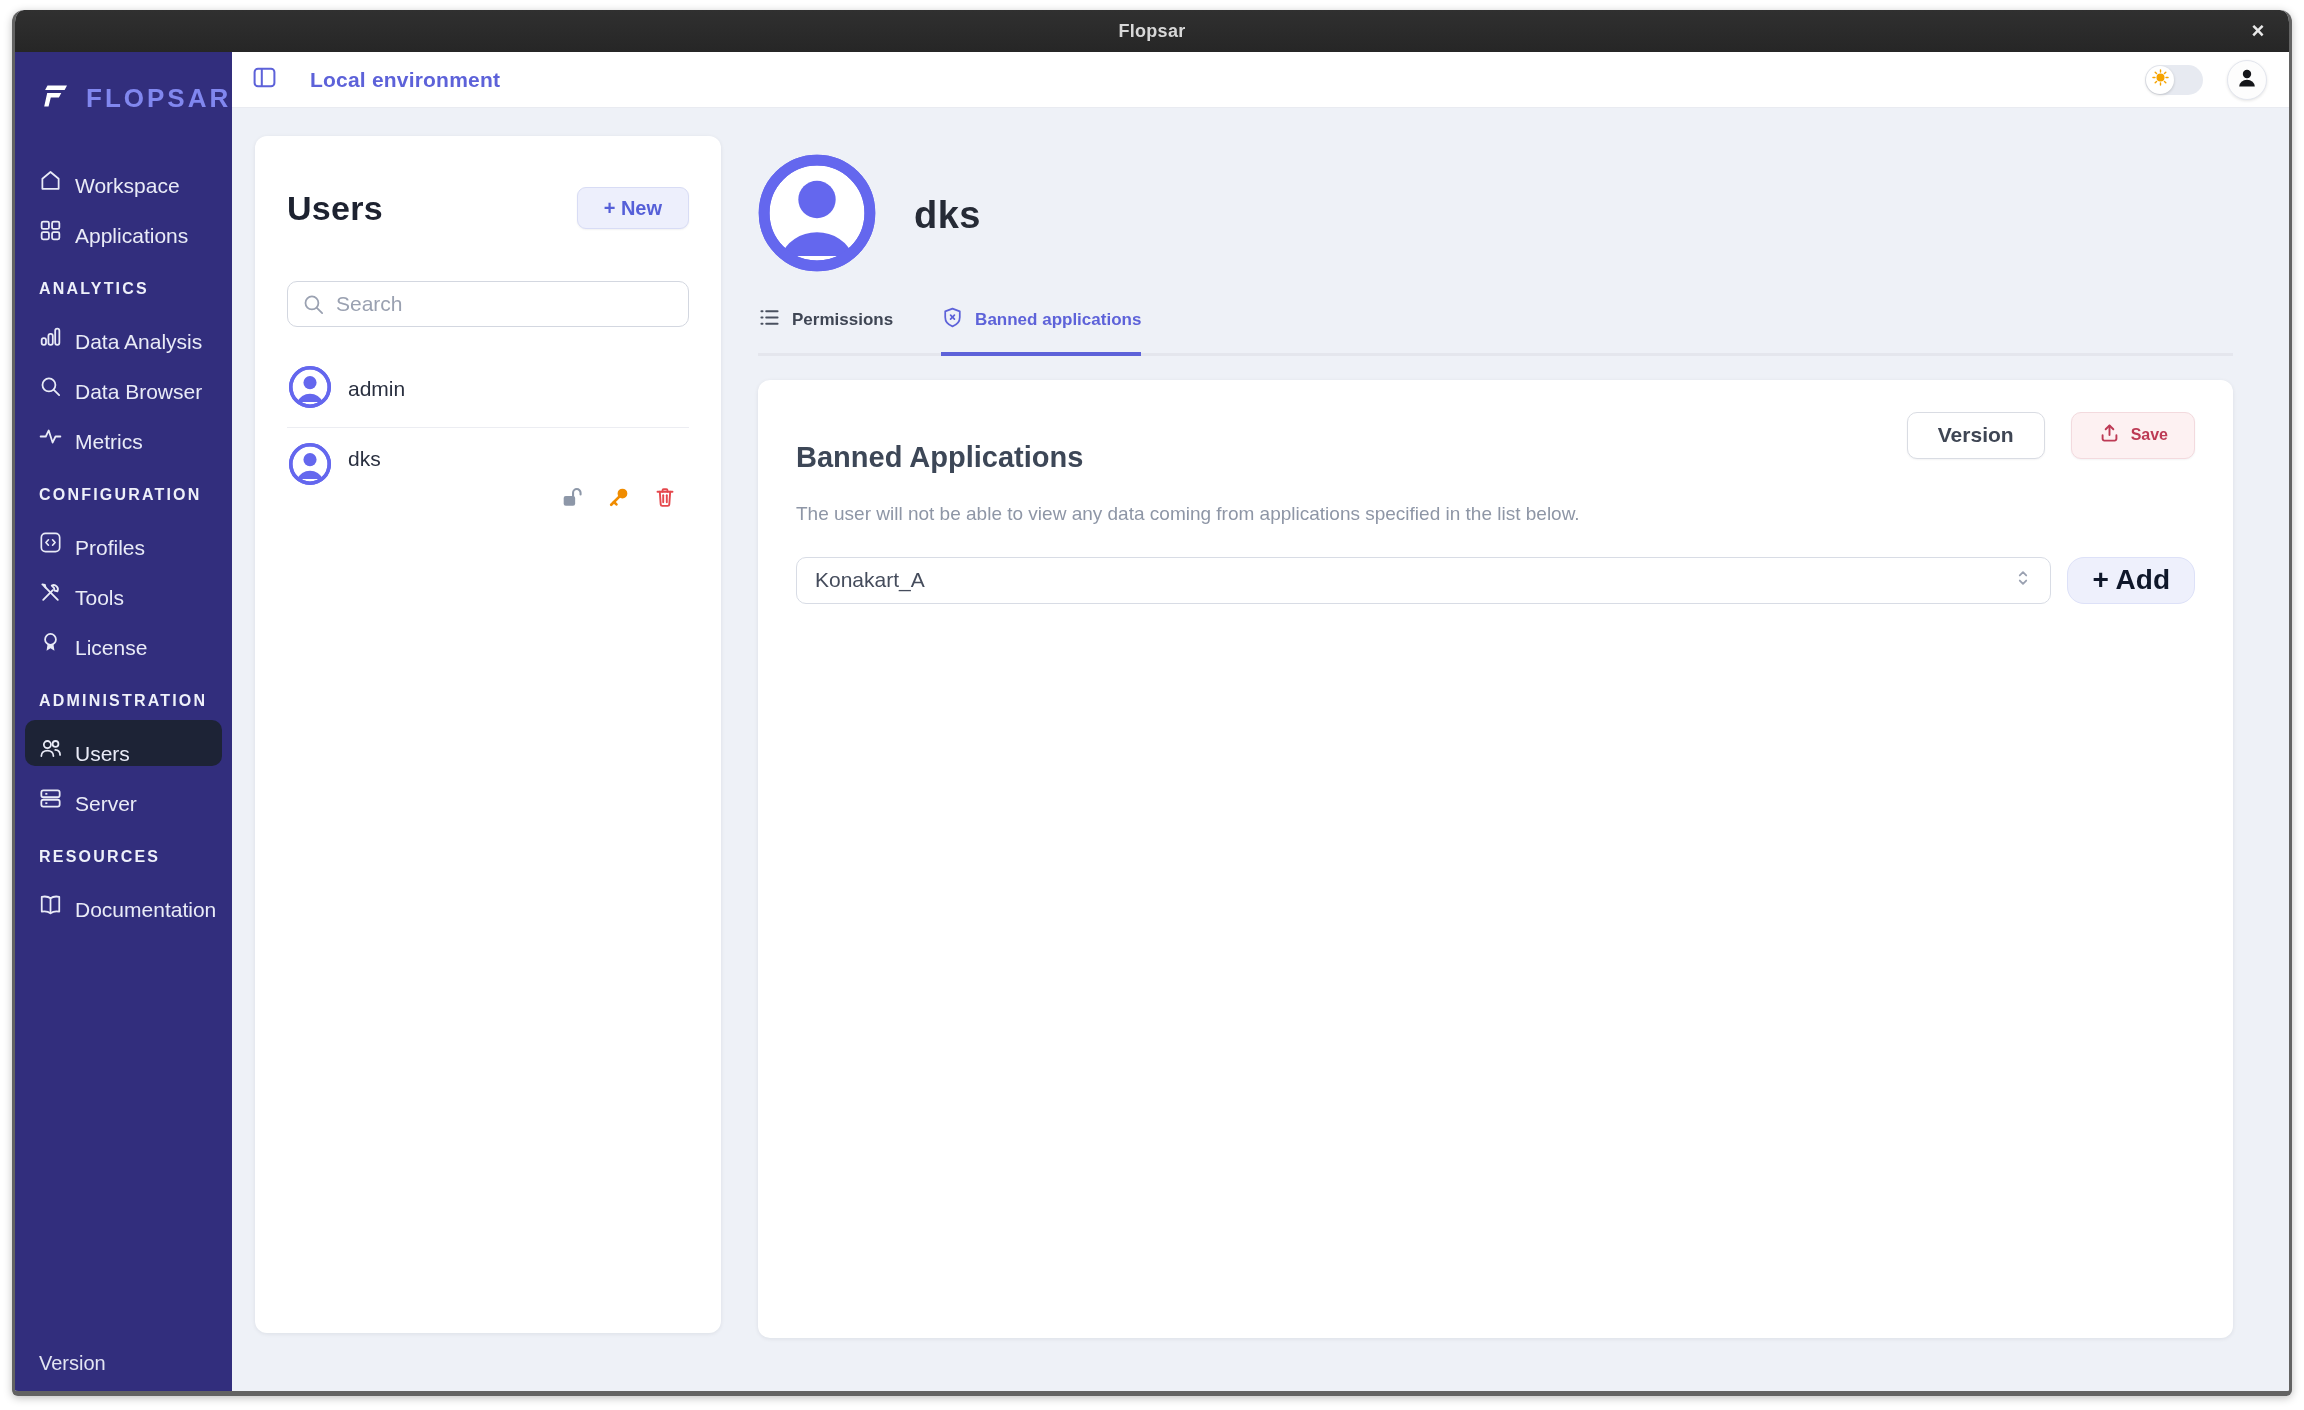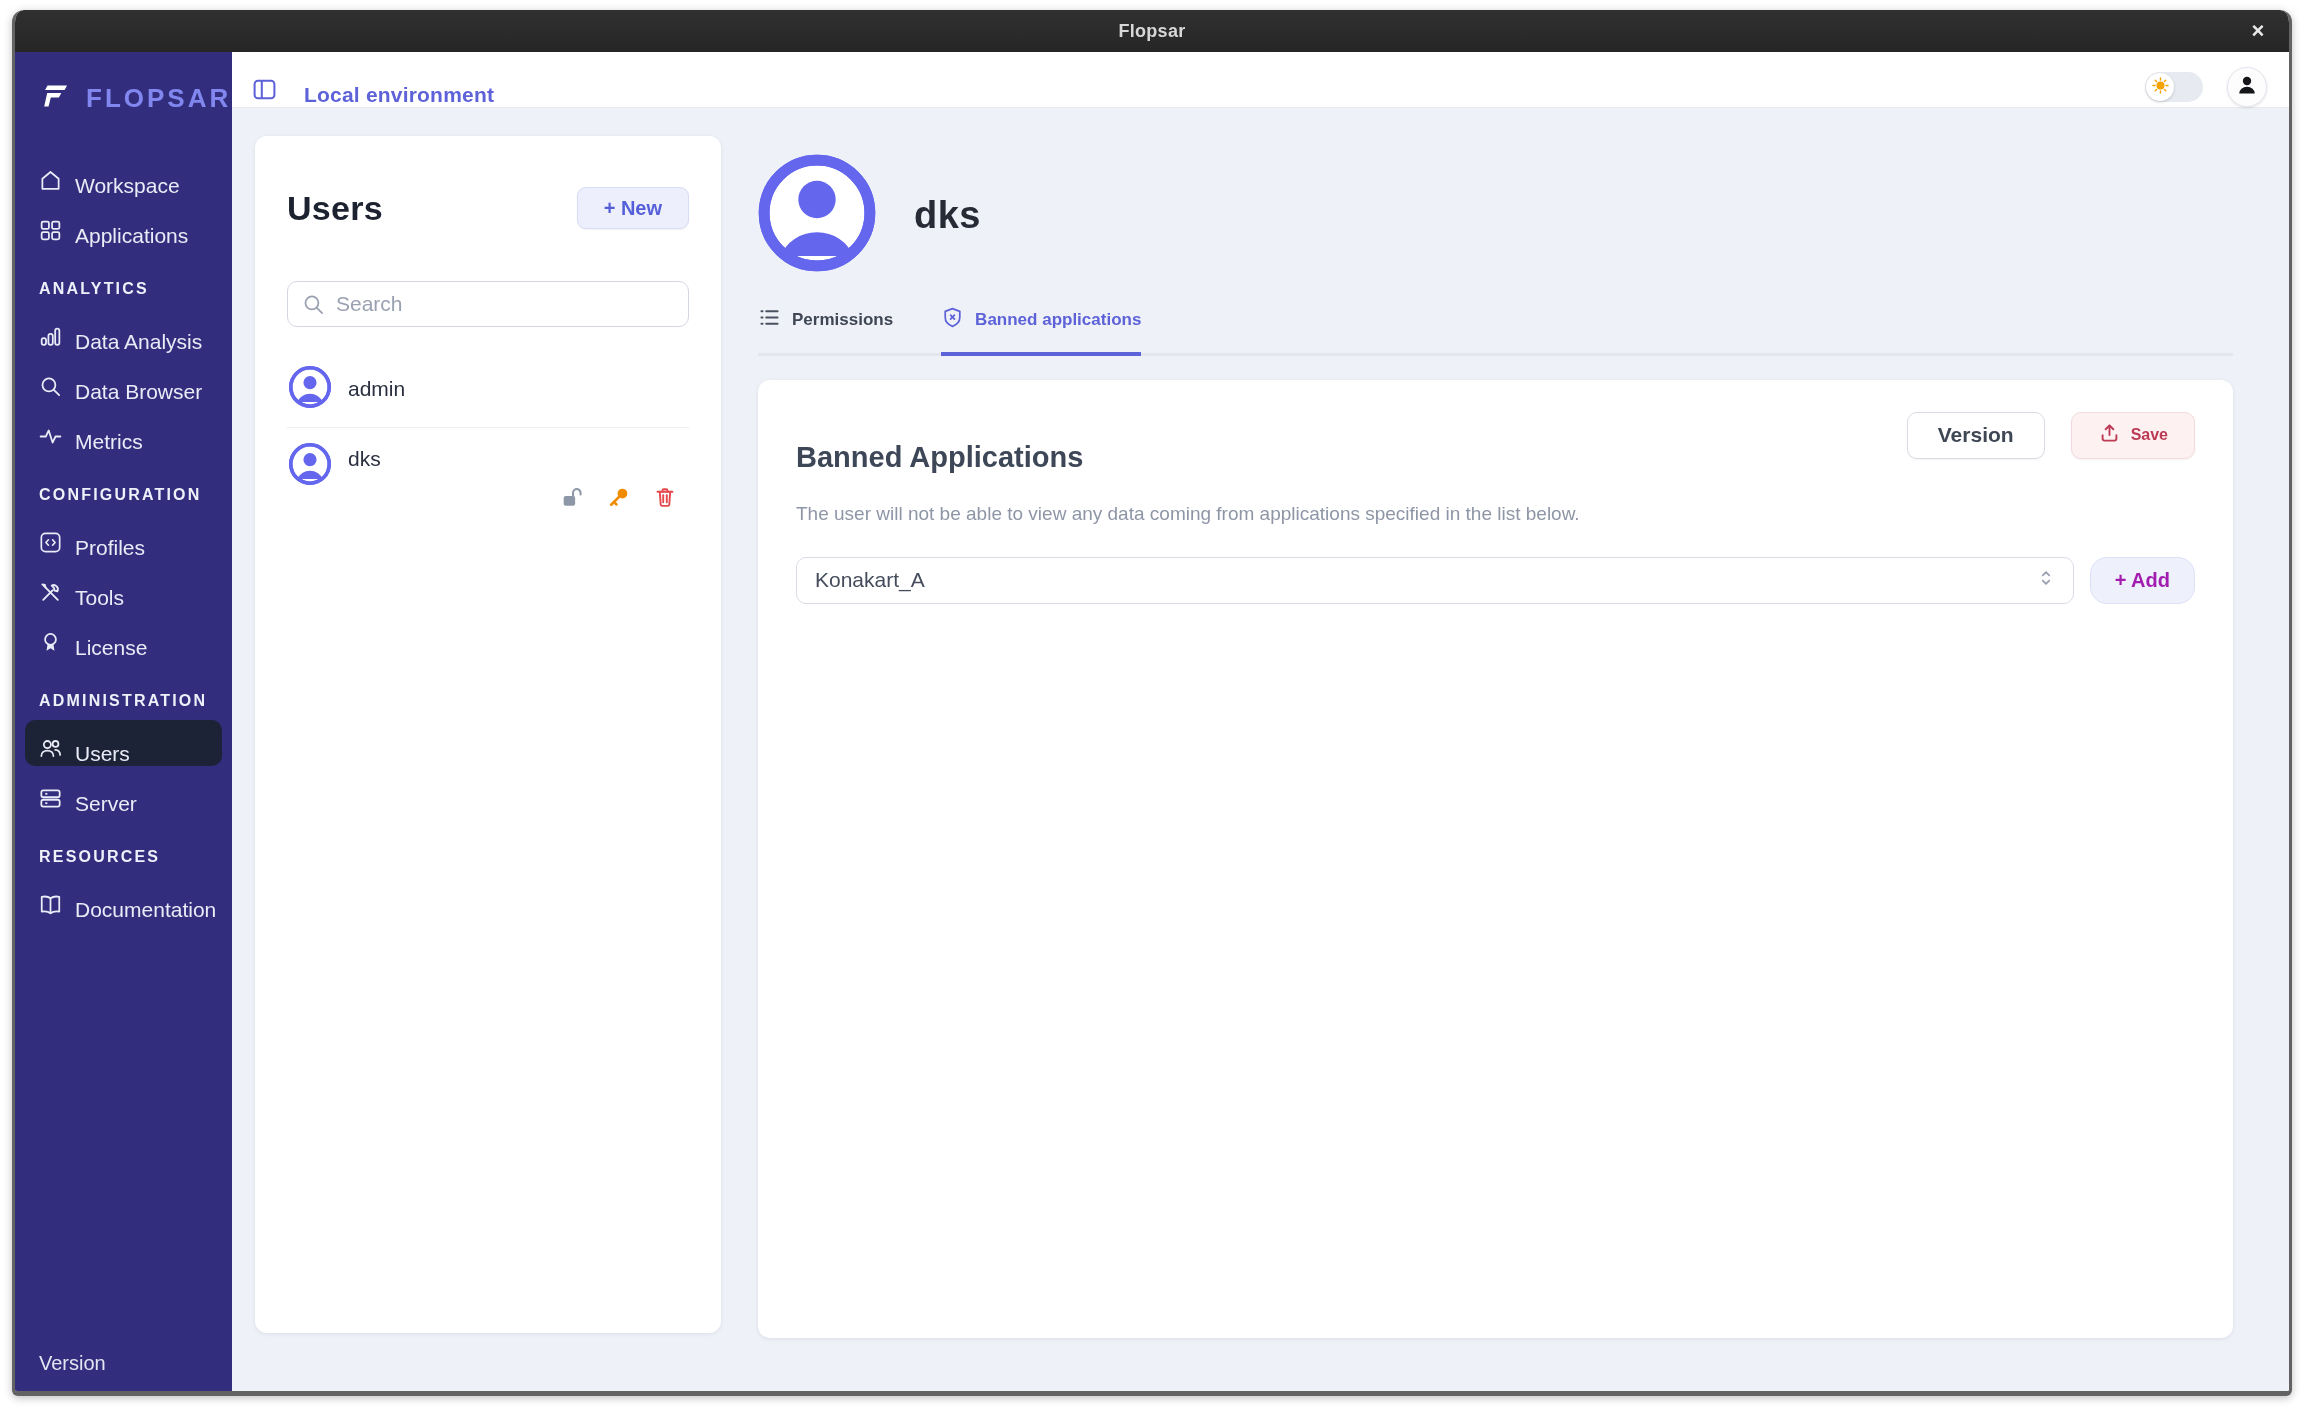--- a/index.html
+++ b/index.html
@@ -29,22 +29,22 @@
   .nav-header { margin:32px 0 10px 24px; font-size:16px; font-weight:bold;
                 letter-spacing:2.2px; color:#eef0fa; }
   .nav-item { display:flex; align-items:flex-end; gap:12px; height:46px; margin:4px 10px;
               padding:0 13px; border-radius:10px; font-size:21px; color:#e9ebf7; cursor:pointer; }
   .nav-item svg { flex:none; }
   .nav-item.active { background:#1d2336; }
   .version { position:absolute; left:24px; bottom:16px; font-size:20px; color:#e2e4f2; }
 
   
   .main { flex:1; display:flex; flex-direction:column; min-width:0; background:#eef1f7; }
-  .topbar { height:56px; background:#ffffff; display:flex; align-items:flex-end;
-            padding:0 22px 0 19px; border-bottom:1px solid #e9ebf1; flex:none; }
+  .topbar { height:56px; background:#ffffff; display:flex; align-items:center;
+            padding:0 22px 0 19px; border-bottom:1px solid #e9ebf1; flex:none;gap:6px; }
   .env-link { margin-left:26px; color:#5d62d9; font-size:21px; font-weight:bold; letter-spacing:.2px; }
   .topbar-right { margin-left:auto; display:flex; align-items:center; gap:24px; }
   .theme-toggle { width:58px; height:30px; border-radius:15px; background:#e7eaf1; position:relative; }
   .theme-knob { position:absolute; left:1px; top:1px; width:28px; height:28px; border-radius:50%;
                 background:#ffffff; box-shadow:0 1px 3px rgba(0,0,0,.18);
                 display:flex; align-items:center; justify-content:center; }
   .user-chip { width:40px; height:40px; border-radius:50%; background:#fdfdfd;
                border:1px solid #e3e6ee; box-shadow:0 1px 3px rgba(0,0,0,.10);
                display:flex; align-items:center; justify-content:center; }
 
@@ -93,21 +93,21 @@
   .btn-save { height:47px; padding:0 26px; background:#fdf1f2; border:1.5px solid #f3dade;
               border-radius:10px; color:#bd3a55; font-size:16px; font-weight:bold;
               display:flex; align-items:center; gap:10px; box-shadow:0 1px 2px rgba(16,24,40,.05);
               cursor:pointer; }
   .ban-row { margin-top:32px; display:flex; gap:16px; }
   .app-select { flex:1; height:47px; border:1.5px solid #d8dce5; border-radius:10px; background:#fff;
                 display:flex; align-items:center; padding:0 16px 0 18px; font-size:21px;
                 color:#454c5c; cursor:pointer; }
   .select-caret { margin-left:auto; }
   .btn-add { height:47px; padding:0 24px; background:#eef0fc; border:1.5px solid #dde1f8;
-             border-radius:17px; color:#a21caf; font-size:20px; font-weight:bold; cursor:pointer; }
+             border-radius:17px; color:#0f172a; font-size:28px; font-weight:bold; cursor:pointer; }
 
   button { font-family:"Liberation Sans", sans-serif; }
 </style>
 </head>
 <body>
 
 <div class="window">
 
   <div class="titlebar">
     <span class="titlebar-title">Flopsar</span>

